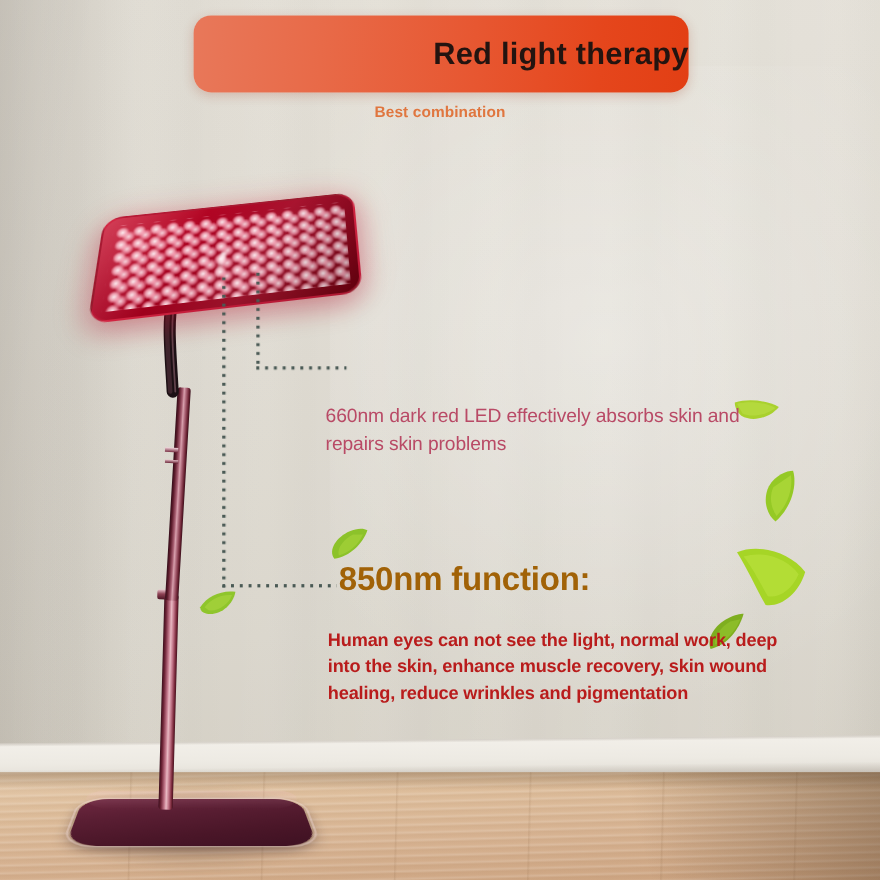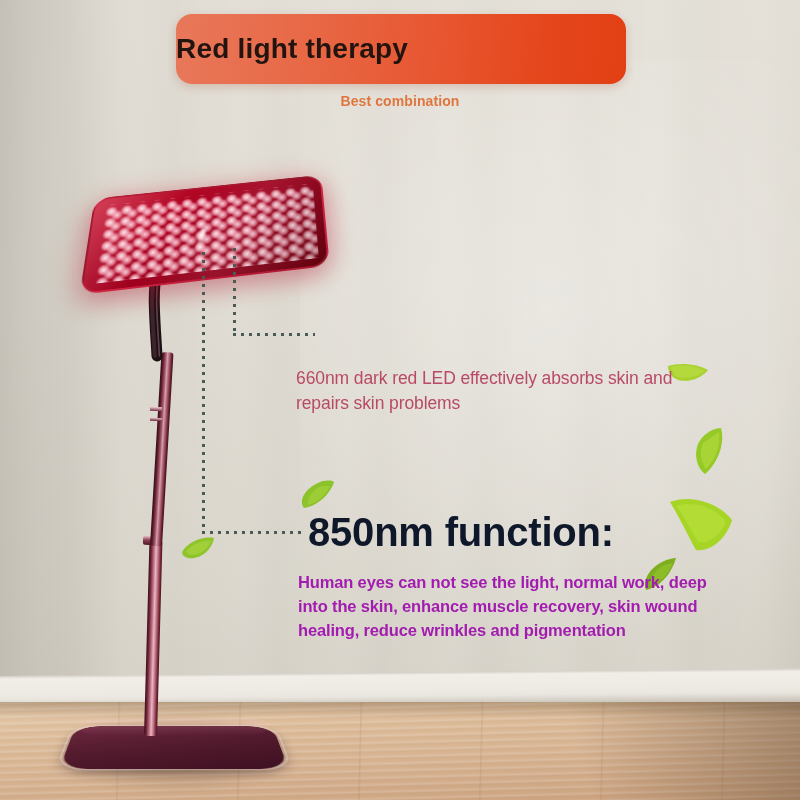--- a/index.html
+++ b/index.html
@@ -208,21 +208,21 @@
     background-image:linear-gradient(90deg, #4A5A55 0 3px, transparent 3px 8px);
     background-size:8px 3px;
   }
 
   
   .banner {
     position:absolute; left:176px; top:14px; width:450px; height:70px;
     border-radius:16px;
     background:linear-gradient(95deg,#E8785A 0%, #E86A48 26%, #E75630 58%, #E5461C 82%, #E23F14 100%);
     box-shadow:0 3px 10px rgba(160,60,30,.22);
-    display:flex; align-items:center; justify-content:flex-start;
+    display:flex; align-items:center; justify-content:flex-end;
   }
   .banner-title {
     font-size:28px; font-weight:bold; color:#231410;
     letter-spacing:.2px;
   }
   .subtitle {
     position:absolute; left:0; top:93px; width:800px;
     text-align:center;
     font-size:14px; font-weight:bold; color:#E0763F;
     letter-spacing:.1px;
@@ -233,26 +233,26 @@
     font-size:30px; font-weight:bold; color:#16120F;
     letter-spacing:-.2px;
   }
   .b660 {
     position:absolute; left:296px; top:366px; width:430px;
     font-size:17.5px; font-weight:normal; color:#B94A66;
     line-height:1.42; letter-spacing:-.1px;
   }
   .h850 {
     position:absolute; left:308px; top:510px;
-    font-size:40px; font-weight:bold; color:#0f172a;
+    font-size:30px; font-weight:bold; color:#a16207;
     letter-spacing:-.2px;
   }
   .b850 {
     position:absolute; left:298px; top:571px; width:420px;
-    font-size:16.5px; font-weight:bold; color:#a21caf;
+    font-size:16.5px; font-weight:bold; color:#b91c1c;
     line-height:1.44; letter-spacing:-.15px;
   }
 
   
   .leaf { position:absolute; }
 </style>
 </head>
 <body>
 
 <div id="scene">

